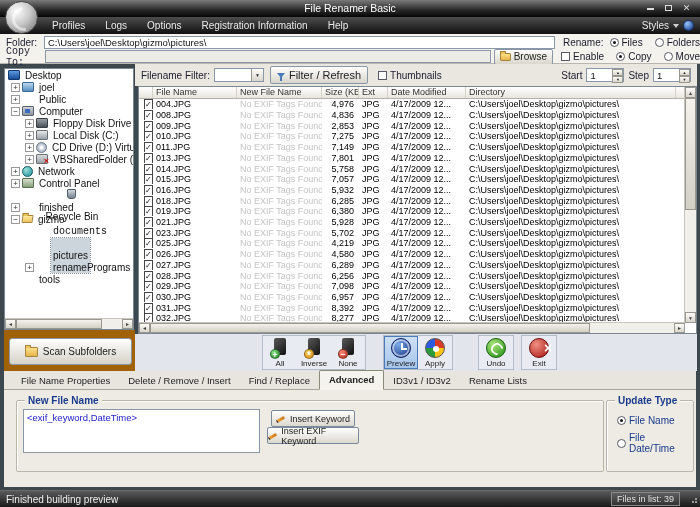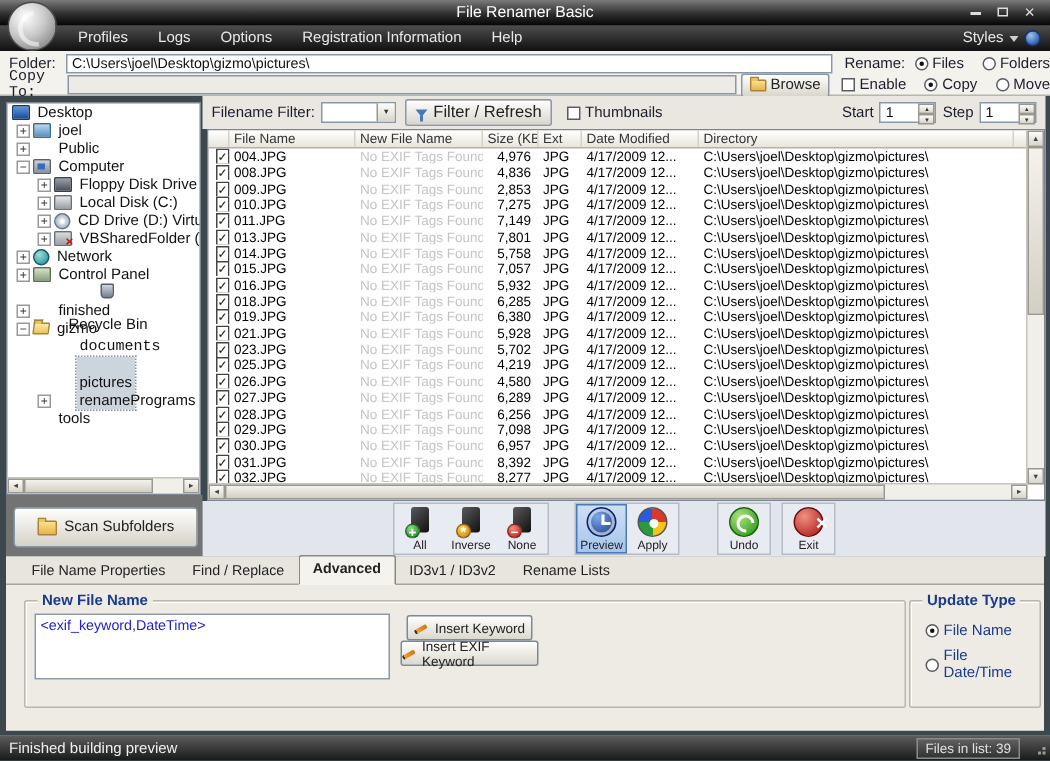--- a/index.html
+++ b/index.html
@@ -85,21 +85,21 @@
   .ti-folder-open{width:11px;height:8px;background:linear-gradient(#fdeaa0,#edc35c);border:1px solid #a8843a;border-radius:1px;transform:skewX(-8deg);}
   .ti-folder-open:before{content:"";position:absolute;top:-3px;left:-1px;width:4px;height:2px;background:#edc35c;border:1px solid #a8843a;border-bottom:none;}
 
   .hscroll{position:absolute;left:0;bottom:0;height:11px;background:#f1efe9;border-top:1px solid #c8c5bc;
     box-sizing:border-box;display:flex;align-items:stretch;}
   .sbtn{width:11px;background:linear-gradient(#fcfbf8,#d8d5cb);border:1px solid #9a978e;box-sizing:border-box;
     font-size:5px;line-height:9px;text-align:center;color:#444;flex:none;}
   .sthumb{background:linear-gradient(#f4f2ec,#d2cfc5);border:1px solid #9a978e;box-sizing:border-box;}
 
   
-  #scan-strip{left:4px;top:330px;width:131px;height:41px;background:#737373;}
+  #scan-strip{left:4px;top:330px;width:131px;height:41px;background:#a16207;}
   #scan-btn{position:absolute;left:5px;top:8px;width:121px;height:25px;display:flex;align-items:center;justify-content:center;gap:5px;
     background:linear-gradient(#fefefc,#d5d2c8);border:1px solid #8a97a8;border-radius:3px;font-size:10px;color:#222;}
   #scan-btn .fold{width:13px;height:10px;}
 
   
   #filter-strip{left:135px;top:64px;width:562px;height:22px;background:#e9e7e0;display:flex;align-items:center;}
   #filter-label{font-size:10px;color:#1c1c2e;margin-left:6px;}
   #filter-combo{width:50px;height:14px;background:#fff;border:1px solid #8a97a8;margin-left:4px;position:relative;box-sizing:border-box;}
   #filter-combo .cbtn{position:absolute;right:0;top:0;width:11px;height:12px;background:linear-gradient(#fdfdfa,#d8d5cb);
     border-left:1px solid #9a978e;font-size:5px;line-height:12px;text-align:center;color:#333;}
@@ -660,20 +660,21 @@
           <span class="circ ico-exit"></span>
         </div>
         <div class="tlab">Exit</div>
       </div>
     </div>
   </div>
 
 <div id="bottom-region" class="abs">
   <div id="tab-row">
       <div class="tab">File Name Properties</div>
+      <div class="tab">Delete / Remove / Insert</div>
       <div class="tab">Find / Replace</div>
       <div class="tab selected">Advanced</div>
       <div class="tab">ID3v1 / ID3v2</div>
       <div class="tab">Rename Lists</div>
     </div>
   <div id="adv-panel">
     <div class="groupbox" id="gb-newname">
       <span class="gtitle">New File Name</span>
       <div id="pattern-box">&lt;exif_keyword,DateTime&gt;</div>
       <div class="ins-btn" id="insert-keyword-btn">

